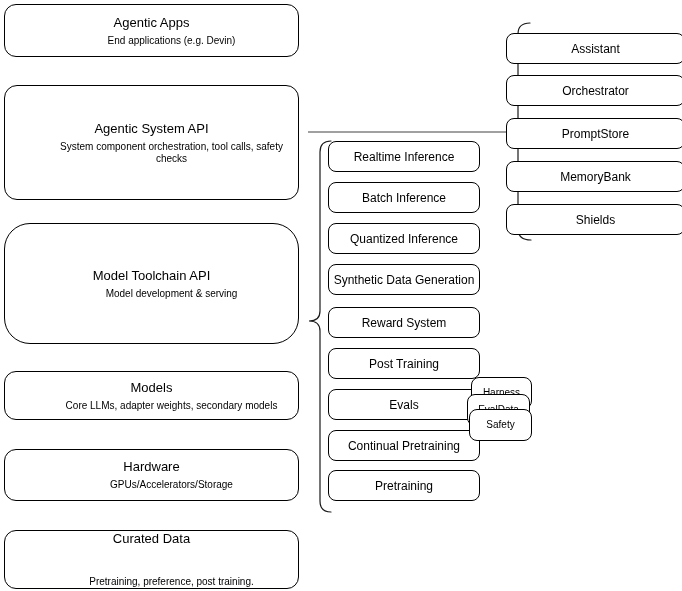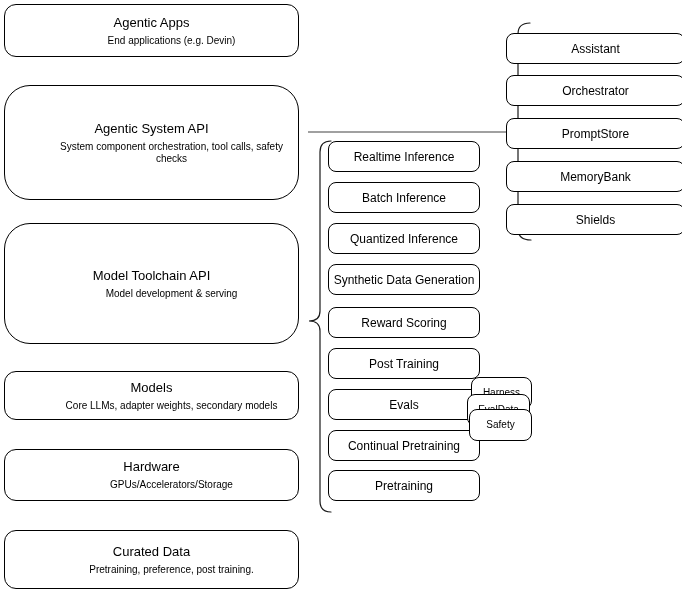--- a/index.html
+++ b/index.html
@@ -39,25 +39,25 @@
   .stack {
     left: 4px;
     width: 295px;
     gap: 5px;
   }
   .stack .title { font-size: 13px; line-height: 15px; }
   .stack .subtitle { font-size: 10px; line-height: 12px; margin-left: 40px; }
   .r12 { border-radius: 12px; }
   .r26 { border-radius: 26px; }
   #box-agentic-apps       { top: 4px;   height: 53px;  }
-  #box-agentic-system-api { top: 85px;  height: 115px; }
+  #box-agentic-system-api { top: 85px;  height: 115px; border-radius: 13px; }
   #box-model-toolchain    { top: 223px; height: 121px; }
   #box-models             { top: 371px; height: 49px;  }
   #box-hardware           { top: 449px; height: 52px;  }
-  #box-curated-data       { top: 530px; height: 59px;  }
+  #box-curated-data       { top: 530px; height: 59px; justify-content: space-between;  }
   
   .svc {
     left: 328px;
     width: 152px;
     height: 31px;
     border-radius: 8px;
     font-size: 12px;
   }
   
   .cmp {
@@ -124,21 +124,21 @@
 
   <div class="box stack r12" id="box-curated-data">
     <div class="title">Curated Data</div>
     <div class="subtitle">Pretraining, preference, post training.</div>
   </div>
 
   <div class="box svc" style="top:182px">Batch Inference</div>
   <div class="box svc" style="top:141px">Realtime Inference</div>
   <div class="box svc" style="top:223px">Quantized Inference</div>
   <div class="box svc" style="top:264px">Synthetic Data Generation</div>
-  <div class="box svc" style="top:307px">Reward Scoring</div>
+  <div class="box svc" style="top:307px">Reward System</div>
   <div class="box svc" style="top:348px">Post Training</div>
   <div class="box svc" style="top:389px">Evals</div>
   <div class="box svc" style="top:430px">Continual Pretraining</div>
   <div class="box svc" style="top:470px">Pretraining</div>
 
   <div class="pill" id="pill-harness">Harness</div>
   <div class="pill" id="pill-evaldata">EvalData</div>
   <div class="pill" id="pill-safety">Safety</div>
 
   <div class="box cmp" style="top:33px">Assistant</div>

